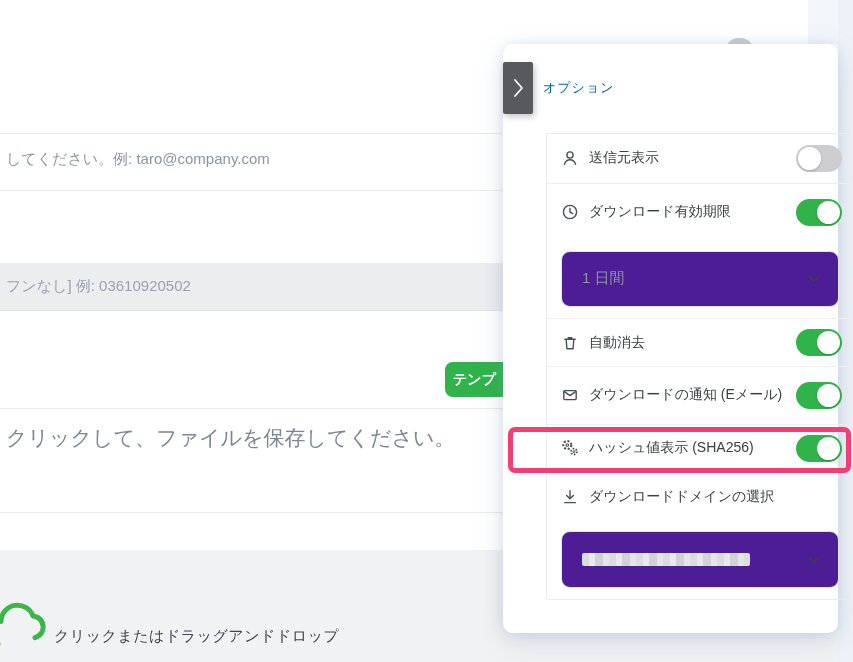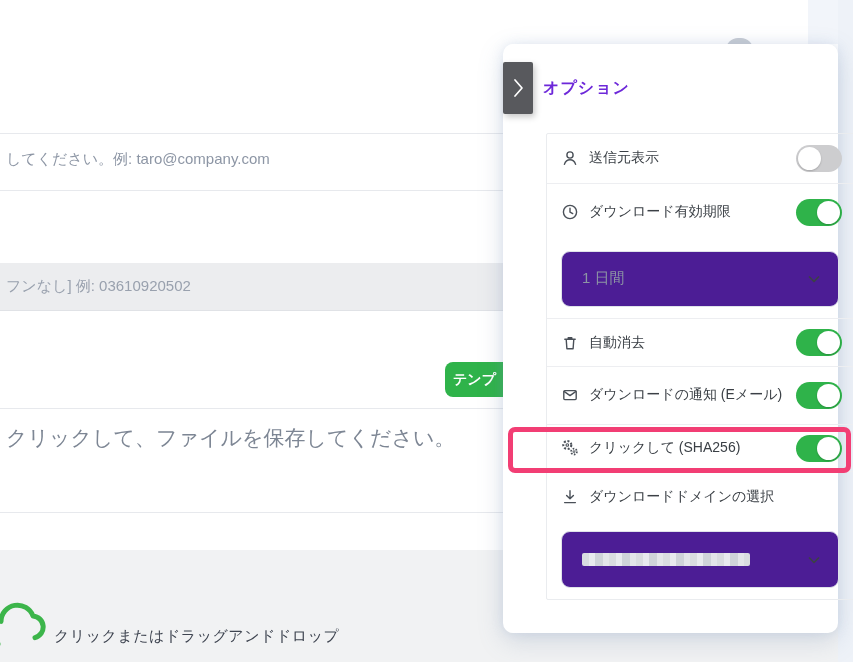--- a/index.html
+++ b/index.html
@@ -20,21 +20,21 @@
   
   .right-strip { position:absolute; left:838px; top:0; width:15px; height:662px; background:#eef2f8; z-index:8; }
   .tr-patch { position:absolute; left:808px; top:0; width:45px; height:44px; background:#f2f5fa; z-index:7; }
   .peek-circle { position:absolute; left:726px; top:38px; width:27px; height:12px; background:#c8cdd4; border-radius:14px 14px 0 0; z-index:6; }
 
   
   .panel { position:absolute; left:503px; top:44px; width:335px; height:589px; background:#fff; border-radius:10px;
            box-shadow:0 8px 26px rgba(100,125,160,.22), 0 0 12px rgba(140,170,210,.20); z-index:10; }
   .collapse-tab { position:absolute; left:0; top:18px; width:30px; height:52px; background:#58595d; border:none; border-radius:2px;
                   display:flex; align-items:center; justify-content:center; box-shadow:2px 3px 6px rgba(0,0,0,.22); cursor:pointer; }
-  .panel-title { position:absolute; left:40px; top:18px; height:52px; display:flex; align-items:center; font-size:16px; font-weight:bold; color:#6d28d9; letter-spacing:1px; }
+  .panel-title { position:absolute; left:40px; top:18px; height:52px; display:flex; align-items:center; font-size:13px; font-weight:normal; color:#0369a1; letter-spacing:1px; }
 
   .opt-group { position:absolute; left:15px; top:89px; width:309px; height:467px; border:1px solid #eaecef; border-radius:2px; display:flex; flex-direction:column;margin-left:28px; }
   .opt-row { display:flex; align-items:center; padding:0 12px 0 14px; }
   .opt-row .lbl { font-size:14px; color:#3b4046; white-space:nowrap; }
   .opt-row .ricon { width:18px; height:18px; margin-right:10px; color:#4a5058; flex:0 0 auto; display:flex; align-items:center; }
   .opt-row .spacer { flex:1; }
   .bline { border-bottom:1px solid #edeef1; }
 
   .row-h1 { height:50px; } .row-h2 { height:57px; } .row-h3 { height:48px; } .row-h4 { height:58px; } .row-h5 { height:48px; }
   .row-label6 { height:40px; align-items:flex-end; padding-bottom:6px; }
@@ -170,21 +170,21 @@
 
     <div class="opt-row row-h5 bline">
       <span class="ricon">
         <svg width="18" height="18" viewBox="0 0 18 18" fill="none" stroke="#4a5058">
           <circle cx="6.3" cy="6" r="4" stroke-width="2.1" stroke-dasharray="2 1.7"></circle>
           <circle cx="6.3" cy="6" r="1.3" stroke-width="1.1"></circle>
           <circle cx="13" cy="12.6" r="2.9" stroke-width="1.8" stroke-dasharray="1.6 1.4"></circle>
           <circle cx="13" cy="12.6" r="0.9" stroke-width="1"></circle>
         </svg>
       </span>
-      <span class="lbl">クリックして (SHA256)</span>
+      <span class="lbl">ハッシュ値表示 (SHA256)</span>
       <span class="spacer"></span>
       <button class="toggle on">
           <span class="knob"></span>
         </button>
     </div>
 
     <div class="opt-row row-label6">
       <span class="ricon">
         <svg width="18" height="18" viewBox="0 0 18 18" fill="none" stroke="#4a5058" stroke-width="1.4" stroke-linecap="round" stroke-linejoin="round">
           <path d="M9 2.8v7.4M5.6 7.4 9 10.8l3.4-3.4M3.6 14.6h10.8"></path>

